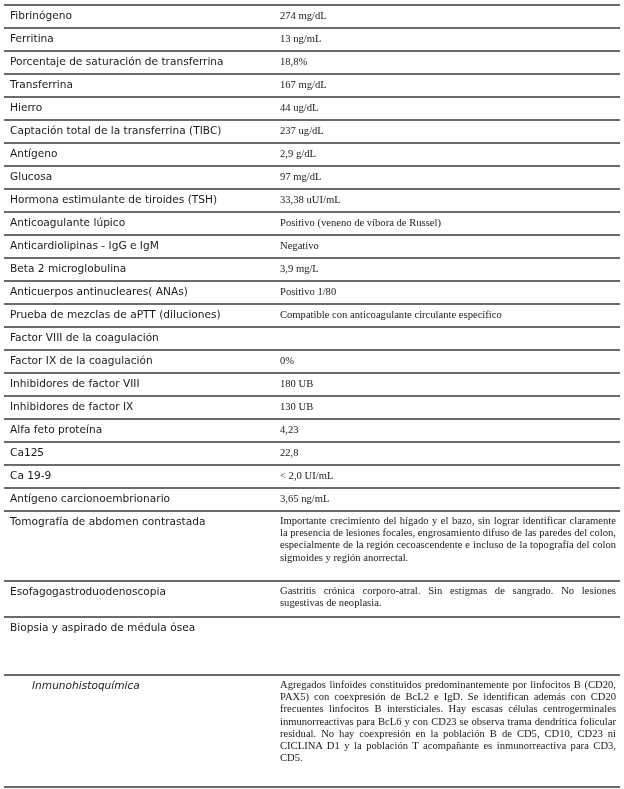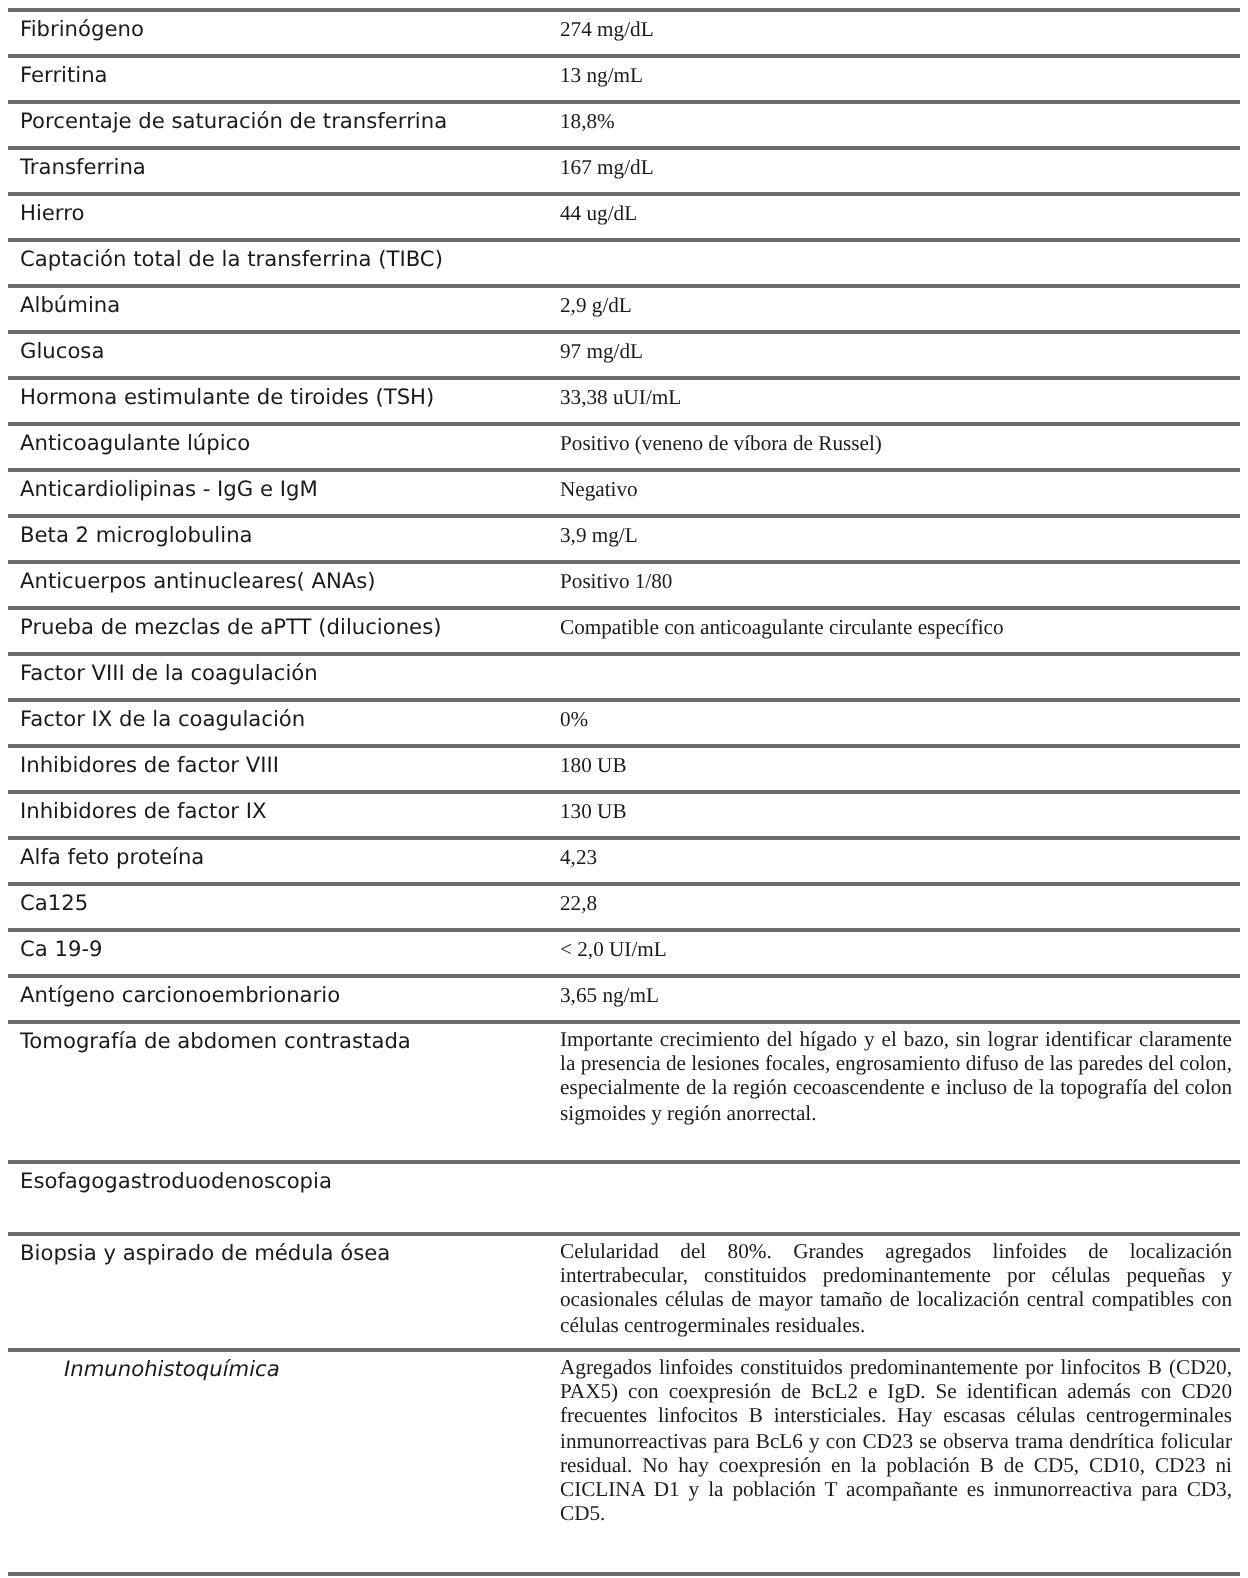--- a/index.html
+++ b/index.html
@@ -35,23 +35,24 @@
   <div class="row r-s">
       <div class="c1">Transferrina</div>
       <div class="c2">167 mg/dL</div>
     </div>
   <div class="row r-s">
       <div class="c1">Hierro</div>
       <div class="c2">44 ug/dL</div>
     </div>
   <div class="row r-s">
       <div class="c1">Captación total de la transferrina (TIBC)</div>
+      <div class="c2">237 ug/dL</div>
     </div>
   <div class="row r-s">
-      <div class="c1">Albúmina</div>
+      <div class="c1">Antígeno</div>
       <div class="c2">2,9 g/dL</div>
     </div>
   <div class="row r-s">
       <div class="c1">Glucosa</div>
       <div class="c2">97 mg/dL</div>
     </div>
   <div class="row r-s">
       <div class="c1">Hormona estimulante de tiroides (TSH)</div>
       <div class="c2">33,38 uUI/mL</div>
     </div>
@@ -105,22 +106,22 @@
   <div class="row r-s">
       <div class="c1">Antígeno carcionoembrionario</div>
       <div class="c2">3,65 ng/mL</div>
     </div>
   <div class="row" style="height:70px">
       <div class="c1">Tomografía de abdomen contrastada</div>
       <div class="c2 just">Importante crecimiento del hígado y el bazo, sin lograr identificar claramente la presencia de lesiones focales, engrosamiento difuso de las paredes del colon, especialmente de la región cecoascendente e incluso de la topografía del colon sigmoides y región anorrectal.</div>
     </div>
   <div class="row" style="height:36px">
       <div class="c1">Esofagogastroduodenoscopia</div>
+      <div class="c2 just">Gastritis crónica corporo-atral. Sin estigmas de sangrado. No lesiones sugestivas de neoplasia.</div>
     </div>
   <div class="row" style="height:58px">
       <div class="c1">Biopsia y aspirado de médula ósea</div>
-      <div class="c2 just">Celularidad del 80%. Grandes agregados linfoides de localización intertrabecular, constituidos predominantemente por células pequeñas y ocasionales células de mayor tamaño de localización central compatibles con células centrogerminales residuales.</div>
     </div>
   <div class="row" style="height:114px">
       <div class="c1 italic">Inmunohistoquímica</div>
       <div class="c2 just">Agregados linfoides constituidos predominantemente por linfocitos B (CD20, PAX5) con coexpresión de BcL2 e IgD. Se identifican además con CD20 frecuentes linfocitos B intersticiales. Hay escasas células centrogerminales inmunorreactivas para BcL6 y con CD23 se observa trama dendrítica folicular residual. No hay coexpresión en la población B de CD5, CD10, CD23 ni CICLINA D1 y la población T acompañante es inmunorreactiva para CD3, CD5.</div>
     </div>
 </div>
 
 </body></html>

